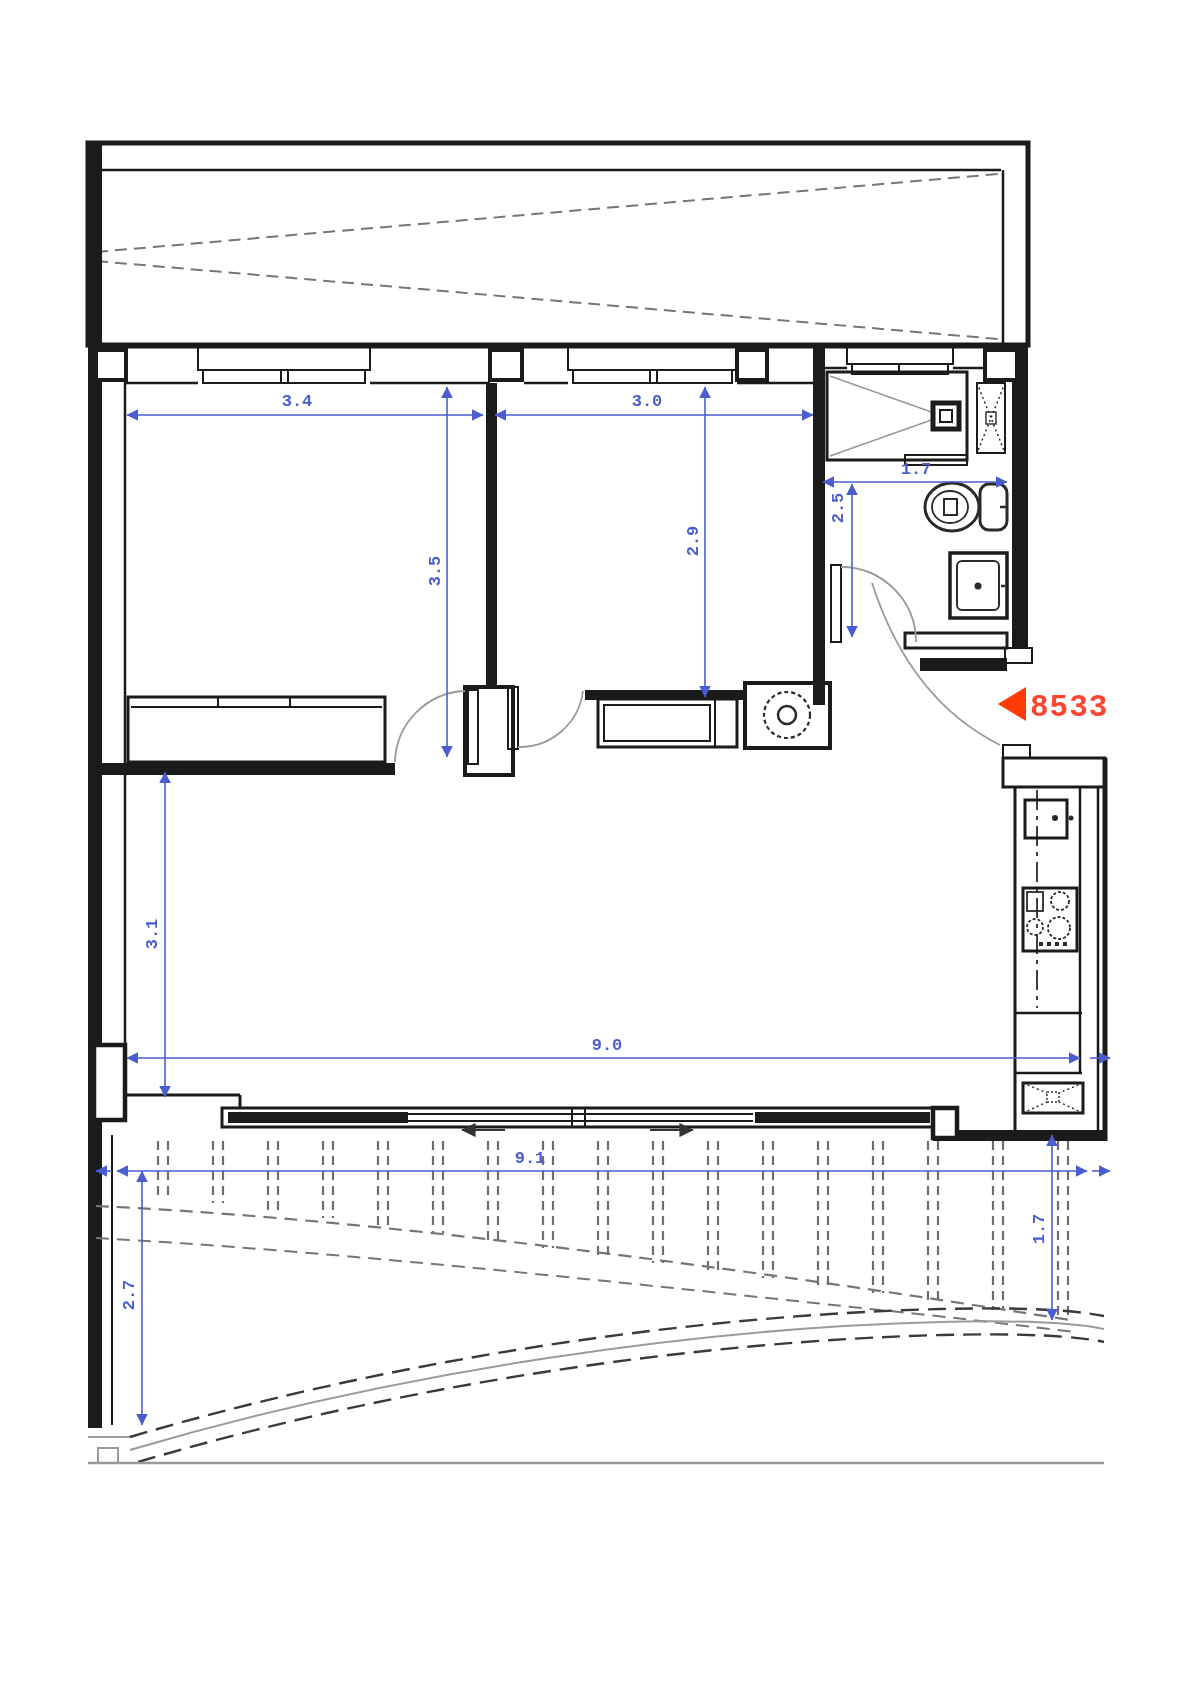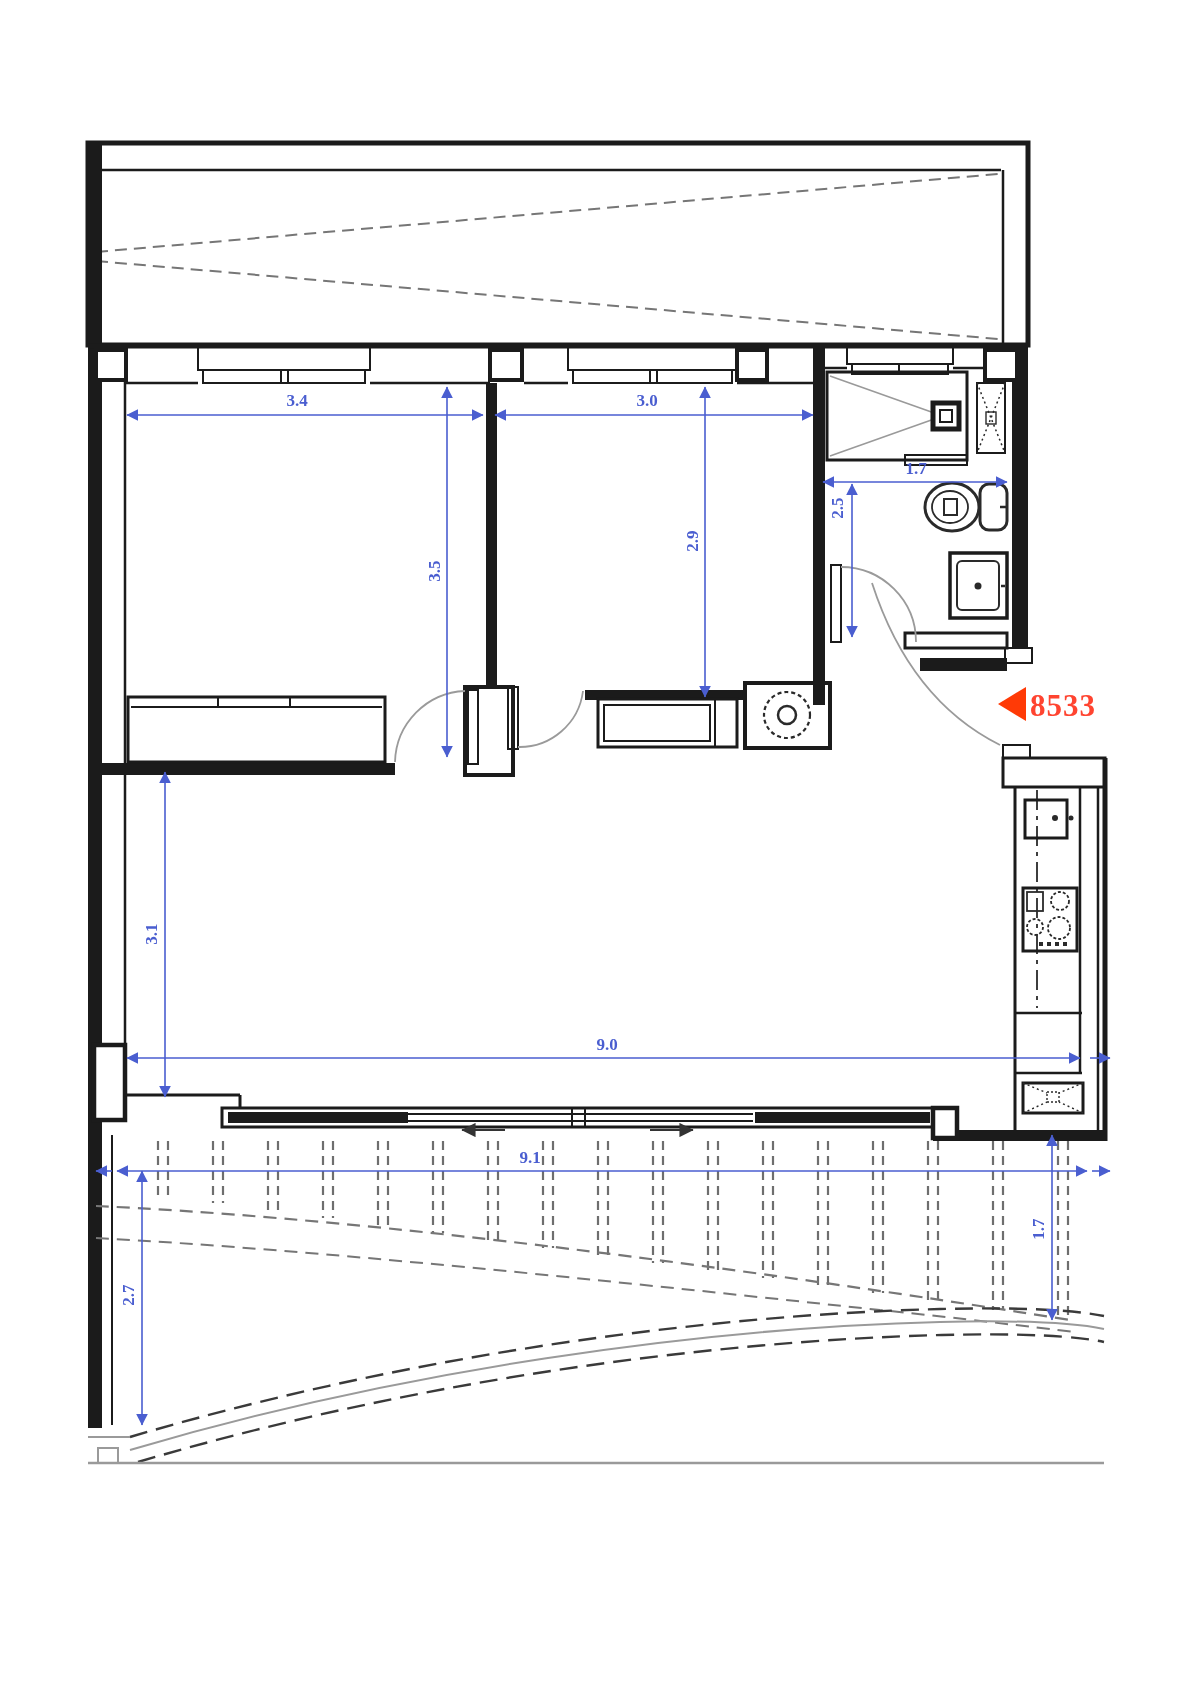--- a/index.html
+++ b/index.html
@@ -1,17 +1,17 @@
 <!DOCTYPE html>
 <html><head>
 <meta charset="utf-8">
 <style>
   html,body{margin:0;padding:0;background:#fff;}
   #stage{position:relative;width:1200px;height:1697px;background:#ffffff;overflow:hidden;
-         font-family:Liberation Serif, serif;}
+         font-family:Liberation Mono, monospace;}
   svg{position:absolute;left:0;top:0;}
   .w   {stroke:#1b1b1b;fill:none;}
   .wf  {fill:#1b1b1b;stroke:none;}
   .wh  {fill:#ffffff;}
   .thin{stroke:#1b1b1b;stroke-width:2;fill:none;}
   .dash{stroke:#767676;fill:none;}
   .dim {stroke:#4a5ed0;stroke-width:1.6;fill:none;}
   .dimt{fill:#4a5ed0;font-size:17px;font-weight:600;}
   .fix {stroke:#2a2a2a;fill:none;}
   .gray{stroke:#9a9a9a;fill:none;}

